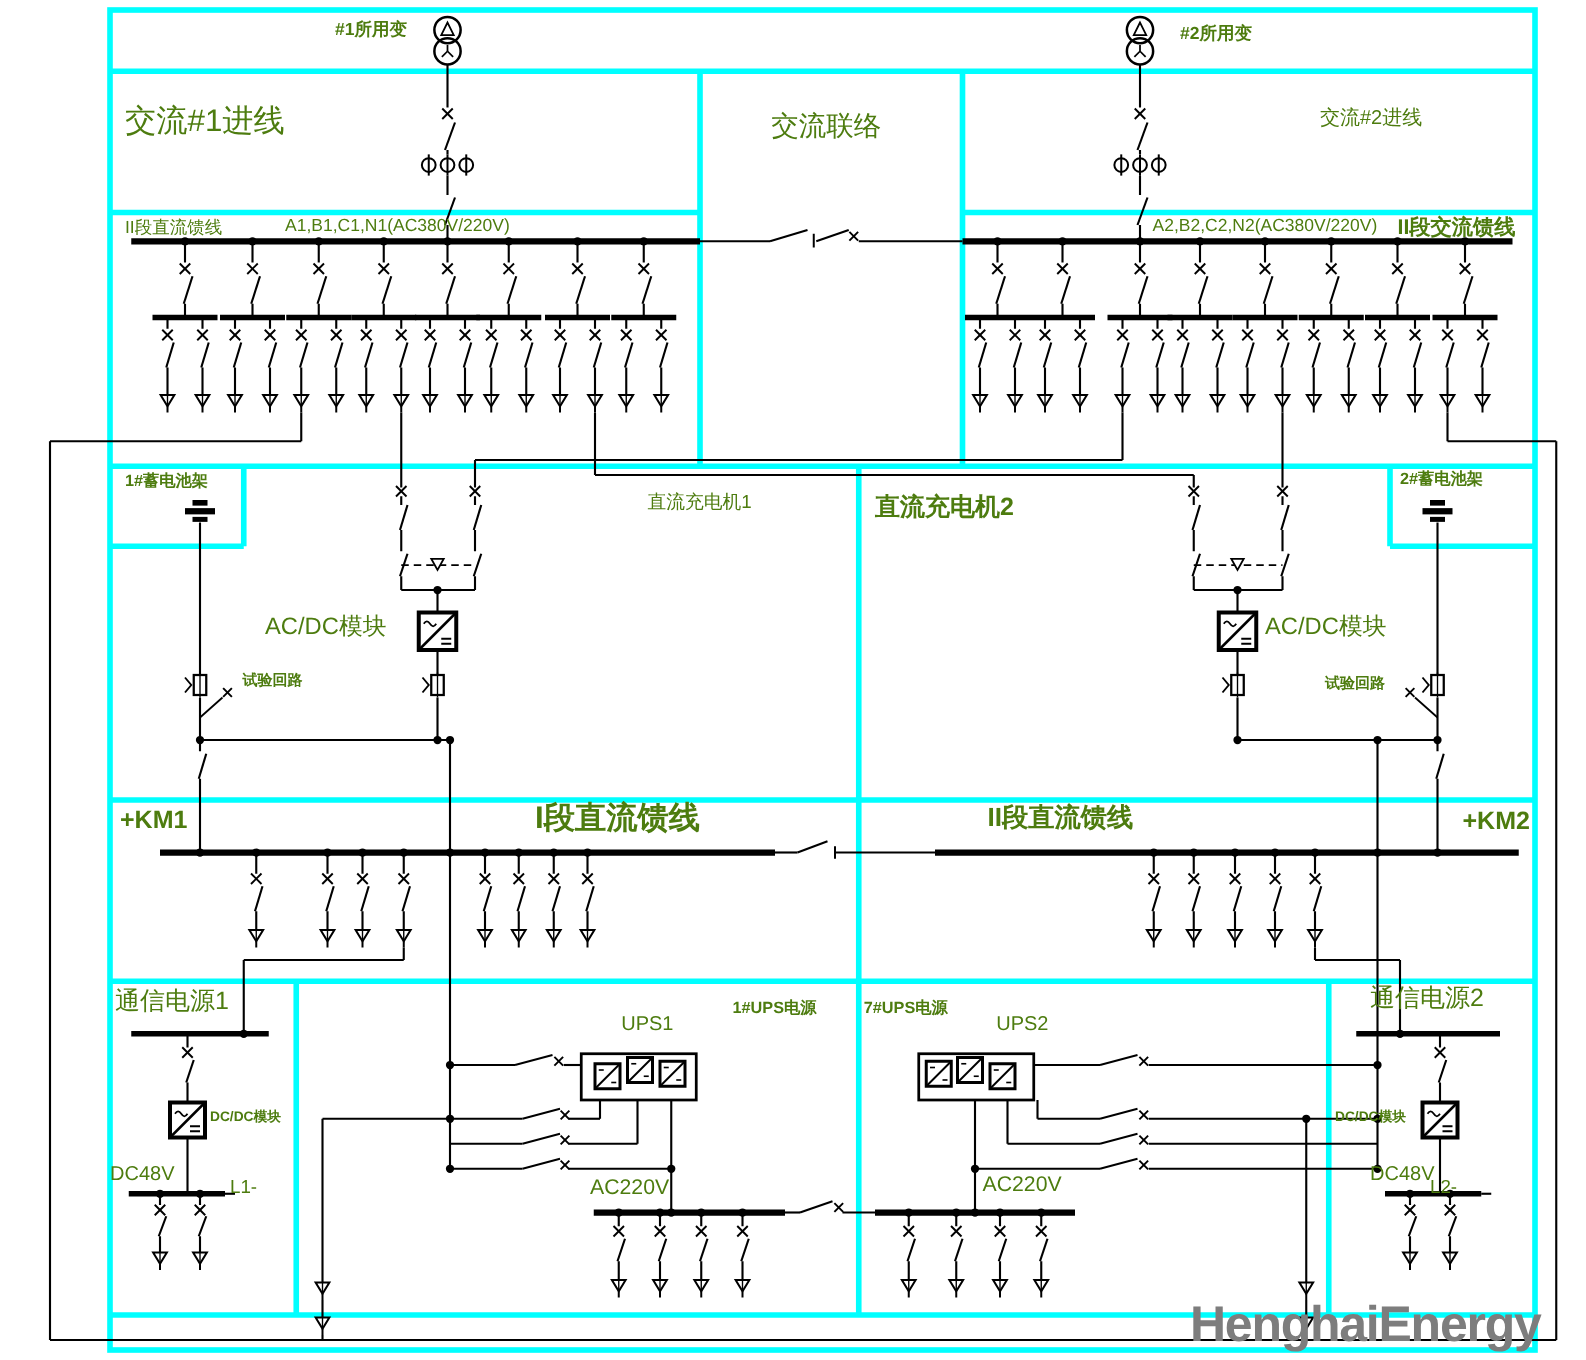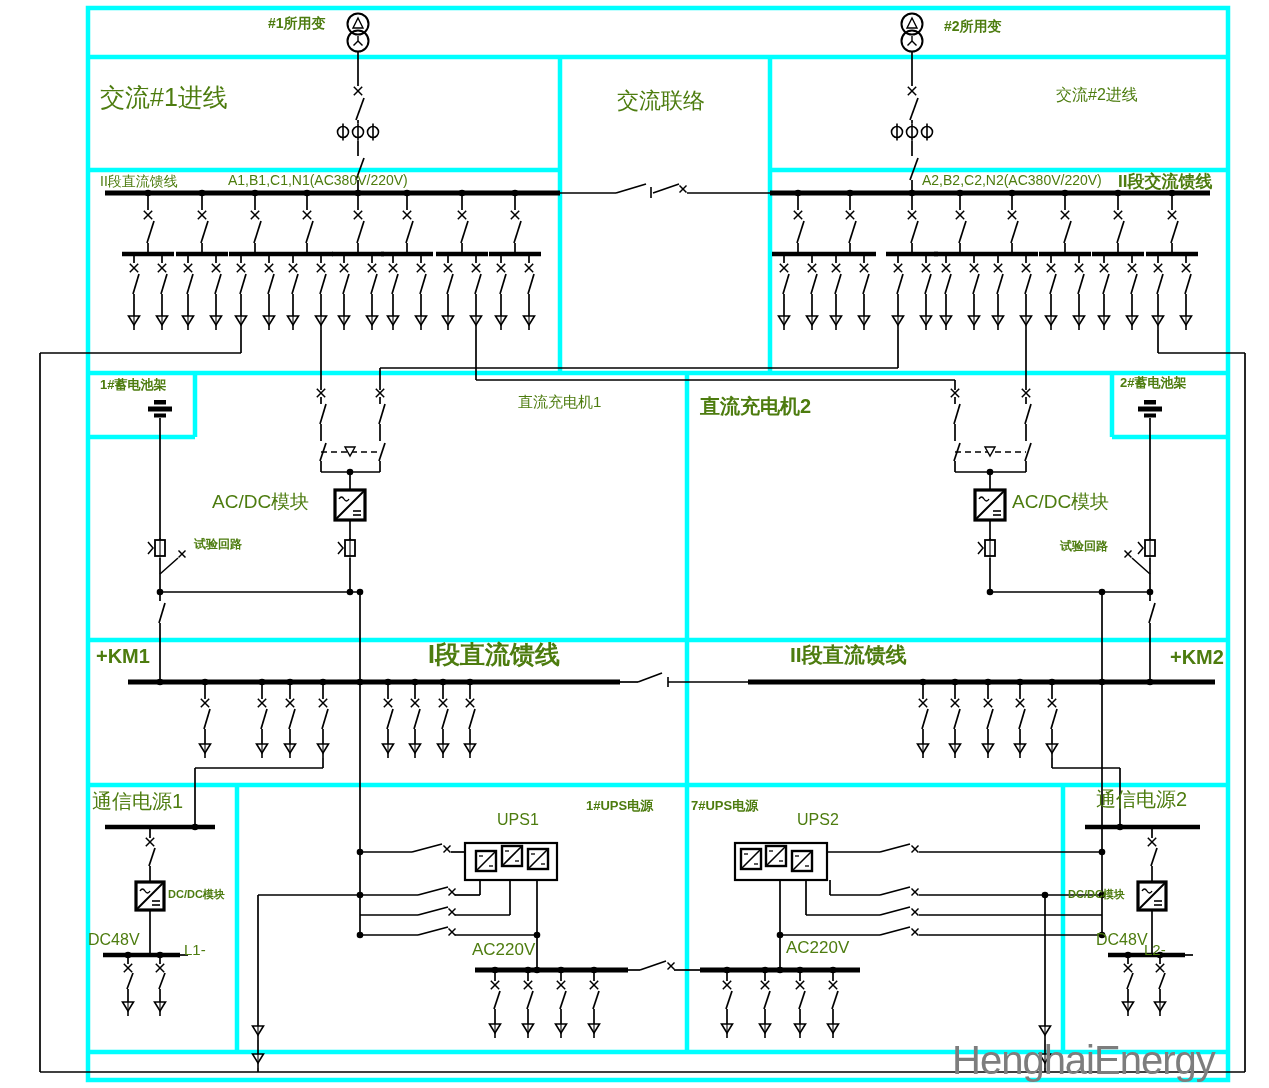--- a/index.html
+++ b/index.html
@@ -2,21 +2,21 @@
 <html><head>
 <meta charset="utf-8">
 <style>
   html,body{margin:0;padding:0;background:#ffffff;}
   #stage{position:relative;width:1269px;height:1088px;background:#ffffff;overflow:hidden;
          font-family:"Liberation Sans","DejaVu Sans",sans-serif;}
   #wiring{position:absolute;left:0;top:0;}
   .lbl{position:absolute;white-space:nowrap;color:#4d7c0f;line-height:1.05;
        font-family:"Liberation Sans","DejaVu Sans",sans-serif;}
   .b{font-weight:bold;}
-  #watermark{position:absolute;left:952px;top:1038px;font-size:40px;font-weight:normal;
+  #watermark{position:absolute;left:952px;top:1038px;font-size:40px;font-weight:bold;
              color:#7d7d7d;letter-spacing:-1px;z-index:5;}
 </style>
 </head>
 <body>
 
 <div id="stage">
   <svg id="wiring" width="1269" height="1088" viewBox="0 0 1269 1088">
       <rect x="88" y="8" width="1140" height="1072" fill="none" stroke="#00ffff" stroke-width="4.5"></rect>
       <line x1="88" y1="57" x2="1228" y2="57" stroke="#00ffff" stroke-width="4.5"></line>
       <line x1="88" y1="170" x2="560" y2="170" stroke="#00ffff" stroke-width="4.5"></line>

